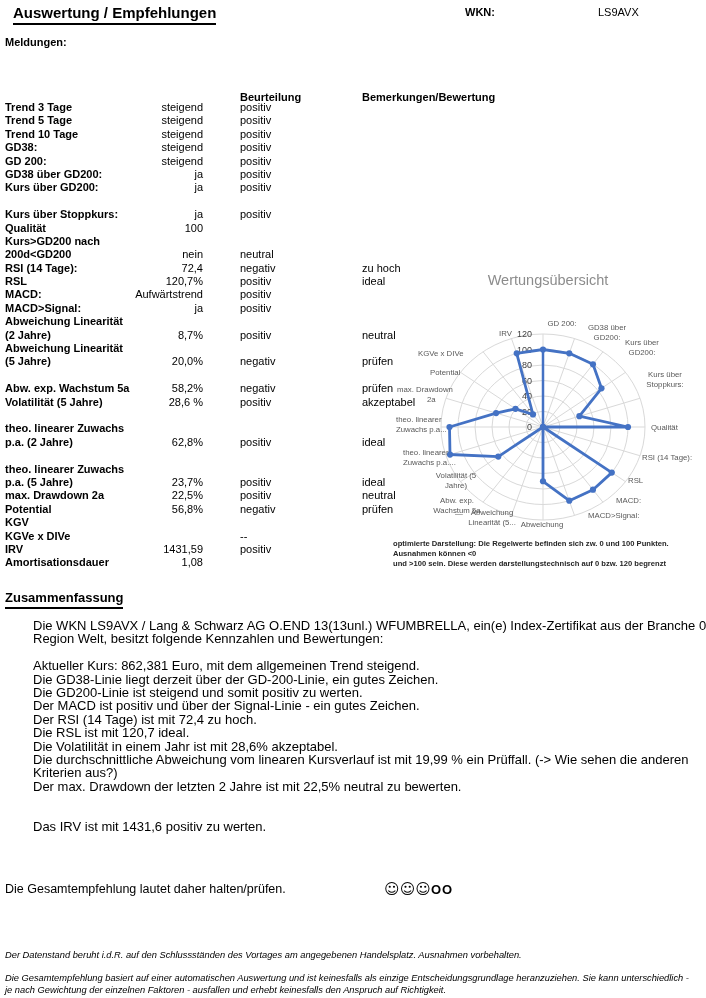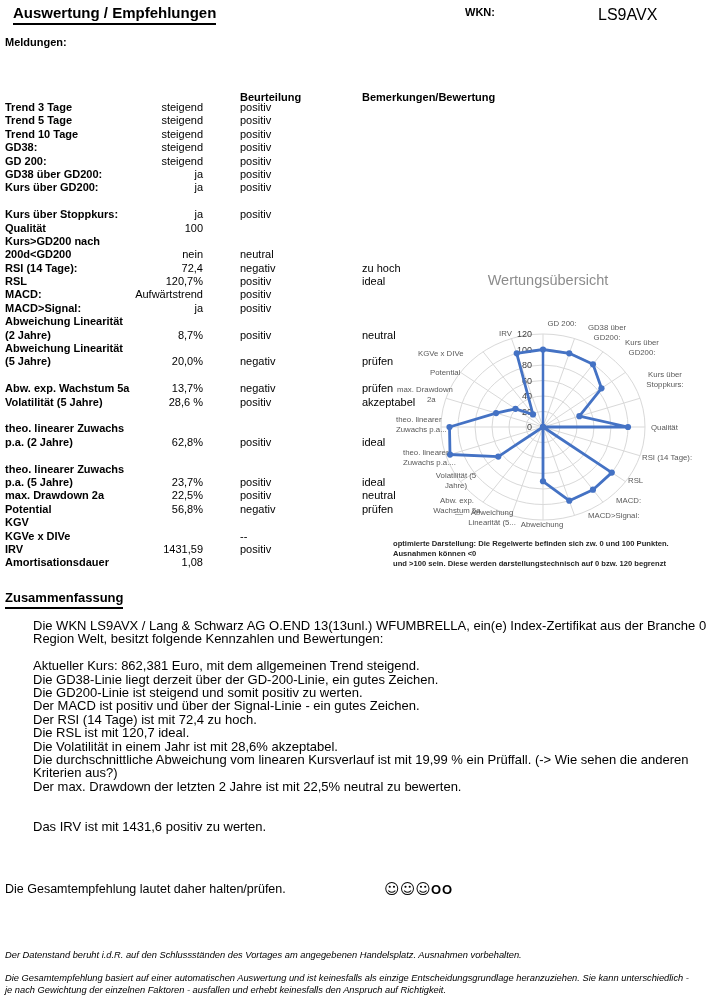--- a/index.html
+++ b/index.html
@@ -2,21 +2,21 @@
 <html><head>
 <meta charset="utf-8">
 <style>
   html,body{margin:0;padding:0;background:#fff;}
   #page{position:relative;width:706px;height:998px;background:#fff;overflow:hidden;
         font-family:"Liberation Sans","DejaVu Sans",sans-serif;color:#000;}
   .abs{position:absolute;}
   
   #main-title{left:5px;top:4px;font-size:15px;font-weight:bold;border-bottom:2px solid #000;padding-bottom:2px;margin-left:8px;}
   #wkn-label{left:465px;top:6px;font-size:11px;font-weight:bold;}
-  #wkn-value{left:573px;top:6px;font-size:16px;padding-left:25px;}
+  #wkn-value{left:573px;top:6px;font-size:11px;padding-left:25px;}
   #meldungen{left:5px;top:36px;font-size:11px;font-weight:bold;}
   
   #hdr-beurteilung{left:240px;top:91px;font-size:11px;font-weight:bold;}
   #hdr-bemerkungen{left:362px;top:91px;font-size:11px;font-weight:bold;}
   #table-rows{left:5px;top:101px;width:430px;}
   .trow{position:relative;height:13.4px;font-size:11px;line-height:13.4px;}
   .trow .c1{position:absolute;left:0;font-weight:bold;white-space:nowrap;}
   .trow .c2{position:absolute;left:0;width:198px;text-align:right;white-space:nowrap;}
   .trow .c3{position:absolute;left:235px;white-space:nowrap;}
   .trow .c4{position:absolute;left:357px;white-space:nowrap;}
@@ -169,21 +169,21 @@
         <span class="c4">prüfen</span>
       </div>
       <div class="trow">
         <span class="c1"></span>
         <span class="c2"></span>
         <span class="c3"></span>
         <span class="c4"></span>
       </div>
       <div class="trow">
         <span class="c1">Abw. exp. Wachstum 5a</span>
-        <span class="c2">13,7%</span>
+        <span class="c2">58,2%</span>
         <span class="c3">negativ</span>
         <span class="c4">prüfen</span>
       </div>
       <div class="trow">
         <span class="c1">Volatilität (5 Jahre)</span>
         <span class="c2">28,6 %</span>
         <span class="c3">positiv</span>
         <span class="c4">akzeptabel</span>
       </div>
       <div class="trow">

